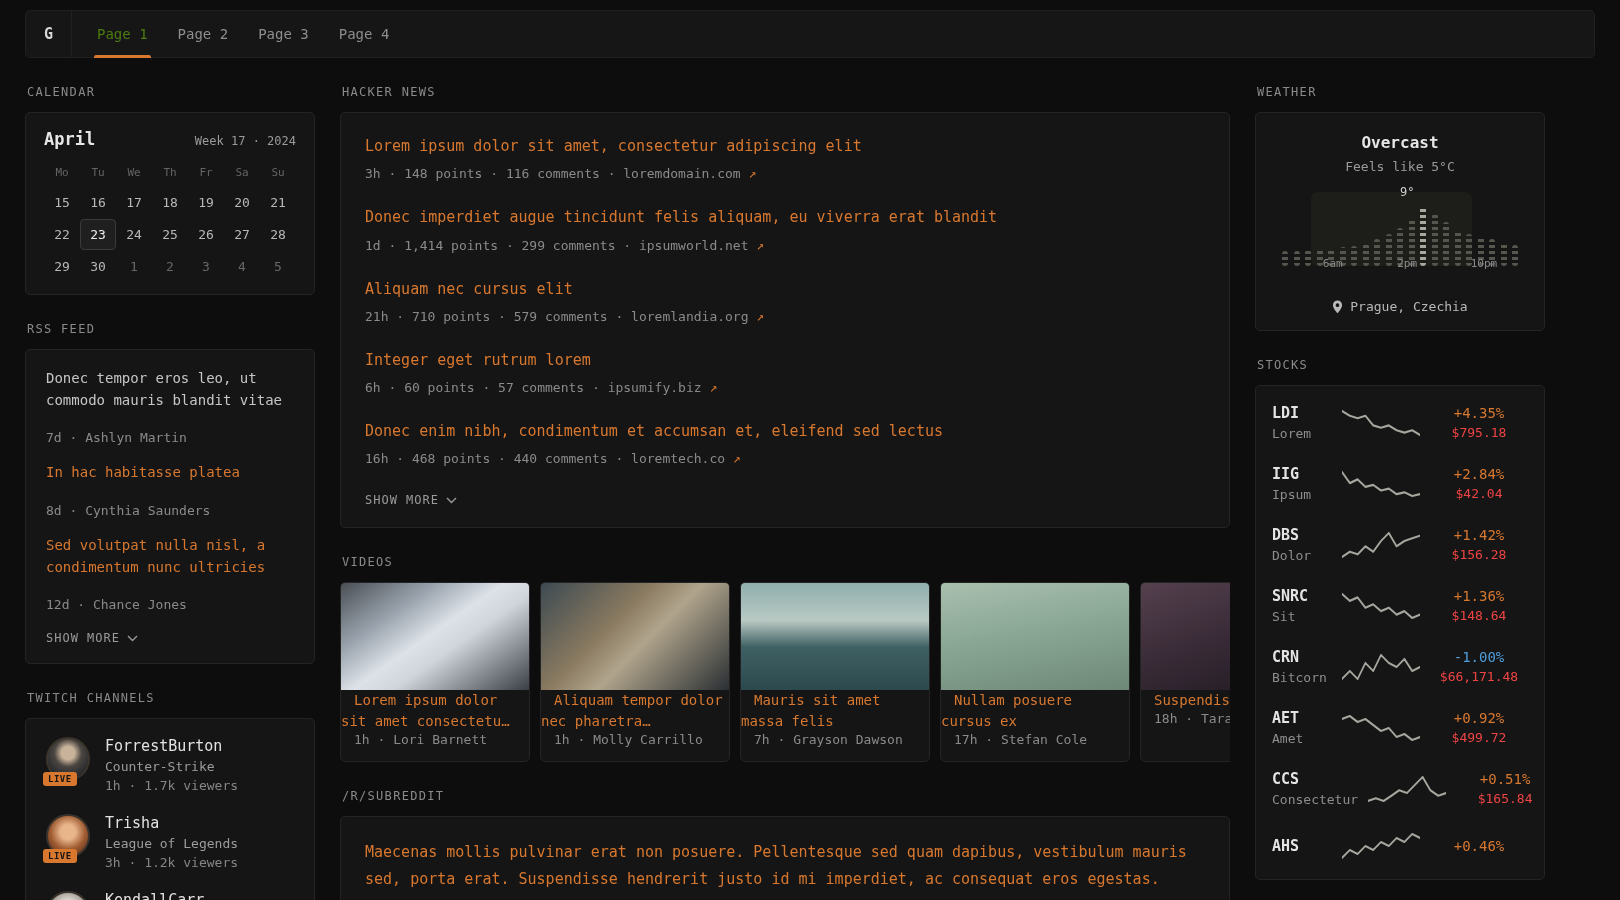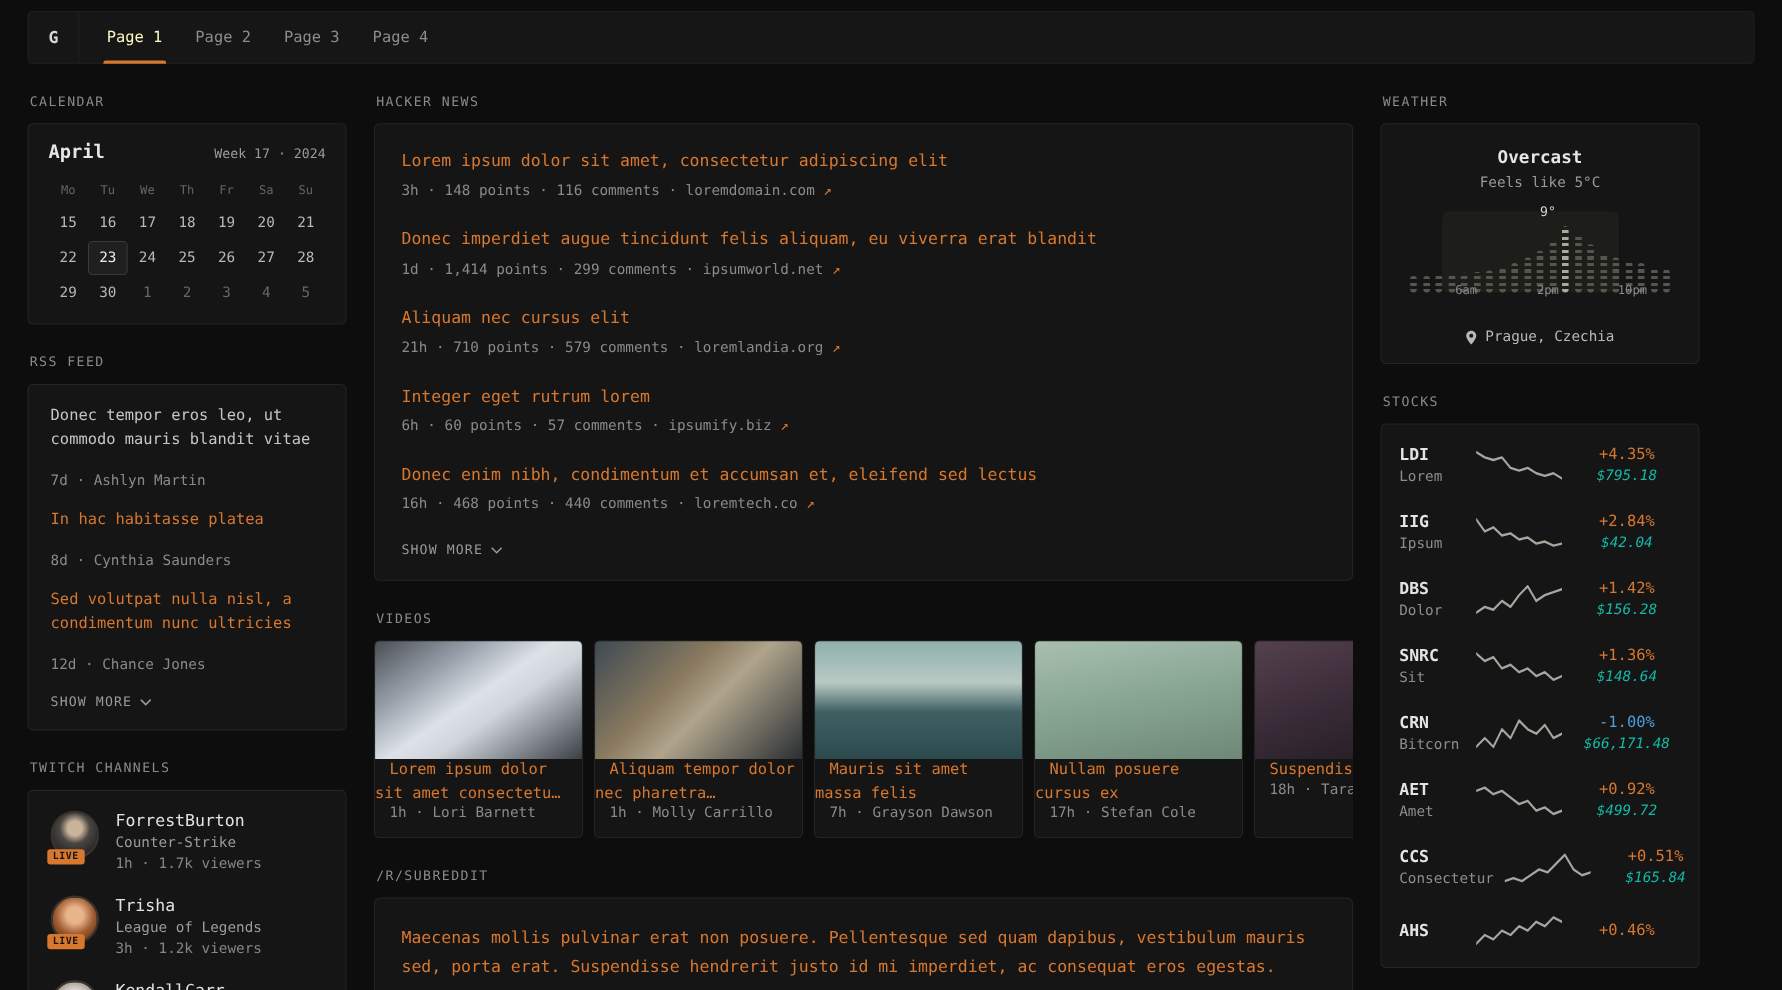--- a/index.html
+++ b/index.html
@@ -16,21 +16,21 @@
     font-size:14px;
   }
   a{text-decoration:none;color:inherit;cursor:pointer;}
   .card{background:var(--card);border:1px solid var(--border);border-radius:5px;}
 
   
   .topbar{margin:10px 25px 0;height:48px;background:#161616;border:1px solid #202020;border-radius:5px;display:flex;align-items:stretch;}
   .logo{width:46px;display:flex;align-items:center;justify-content:center;color:#d8d8d8;font-size:15px;font-weight:bold;border-right:1px solid #202020;cursor:pointer;}
   .tabs{display:flex;align-items:stretch;gap:24px;padding-left:22px;}
   .tab{display:flex;align-items:center;color:var(--muted);font-size:14px;position:relative;padding:0 3px;cursor:pointer;}
-  .tab.active{color:#fef9c3;text-align:center;}
+  .tab.active{color:#4d7c0f;text-align:center;}
   .tab.active::after{content:"";position:absolute;left:0;right:0;bottom:-1px;height:3px;background:var(--accent);border-radius:2px 2px 0 0;}
 
   
   .columns{display:grid;grid-template-columns:290px 890px 290px;gap:25px;padding-left:25px;align-items:start;}
   .section-title{margin:27px 2px 13px;font-size:12px;letter-spacing:1.3px;color:#8a8a8a;}
 
   
   .cal-card{padding:16px 18px 12px;}
   .cal-head{display:flex;justify-content:space-between;align-items:baseline;margin-bottom:8px;}
   .cal-month{font-size:17px;font-weight:bold;color:#e6e6e6;}
@@ -106,21 +106,21 @@
   .stock-row{display:grid;grid-template-columns:1fr 78px 98px;gap:10px;align-items:center;padding:12px 16px;cursor:pointer;}
   .stock-symbol{font-size:15px;font-weight:bold;color:#e4e4e4;}
   .stock-name{margin-top:4px;font-size:13px;color:#8d8d8d;}
   .stock-name:empty{display:none;}
   .stock-spark{color:#a6a69e;height:30px;}
   .stock-spark svg{width:78px;height:30px;display:block;}
   .stock-right{text-align:center;}
   .stock-change{font-size:14px;}
   .stock-change.up{color:var(--accent);}
   .stock-change.down{color:var(--negative);}
-  .stock-price{margin-top:4px;font-size:13px;color:#14b8a6;font-style:italic;}
+  .stock-price{margin-top:4px;font-size:13px;color:#ef4444;}
   .stock-price:empty{display:none;}
 </style>
 </head>
 <body>
 
 <header class="topbar">
   <div class="logo">G</div>
   <nav class="tabs">
     <a class="tab active">Page 1</a>
     <a class="tab">Page 2</a>

